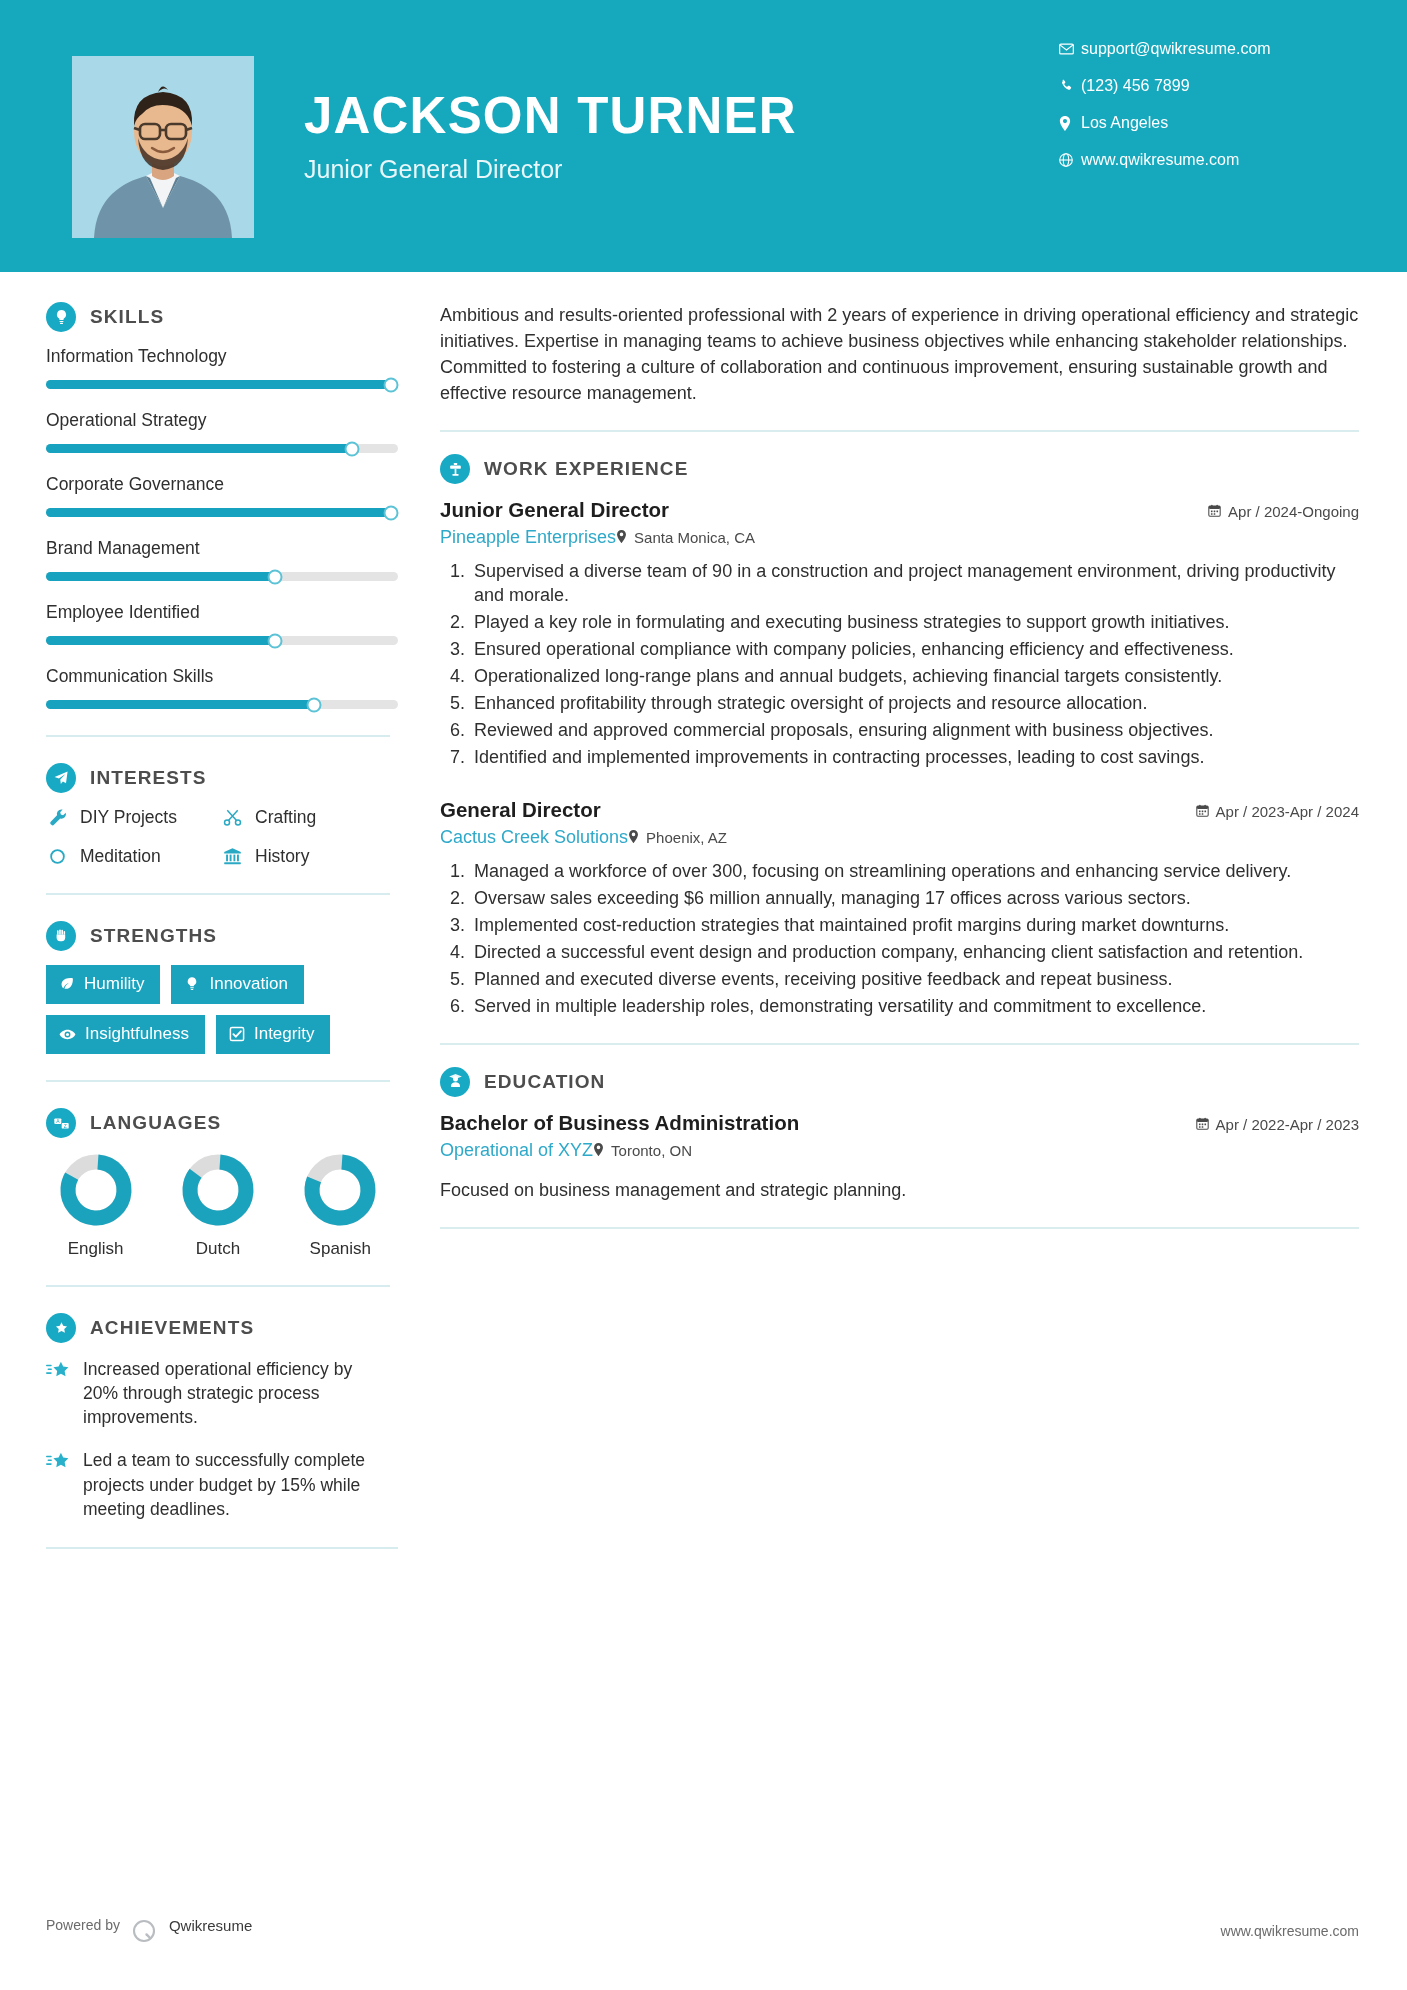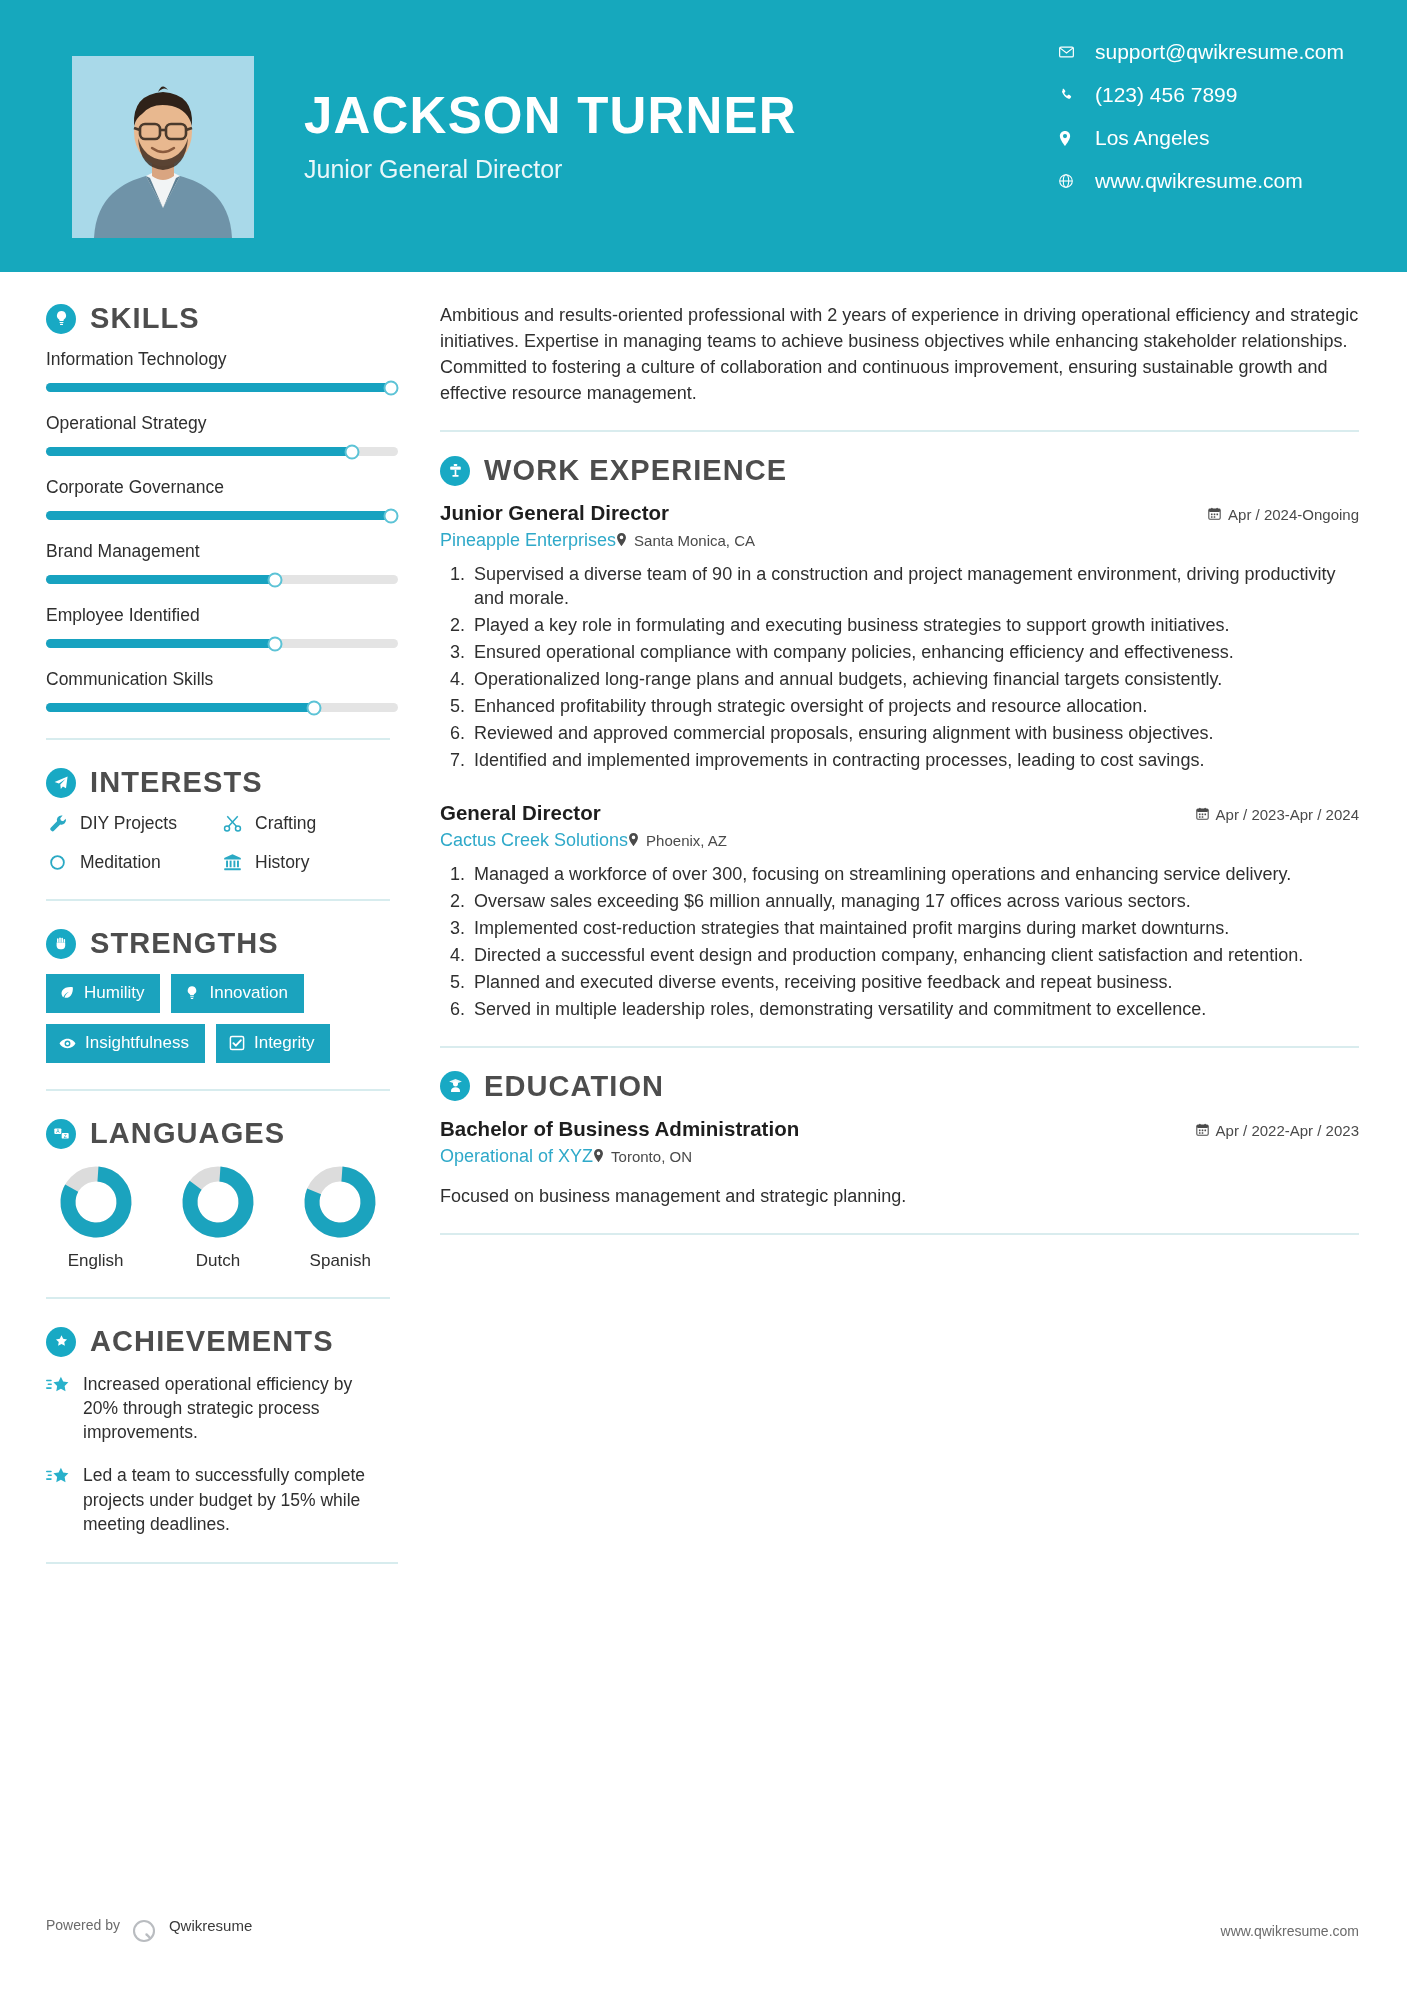--- a/index.html
+++ b/index.html
@@ -59,22 +59,21 @@
     position: absolute;
     right: 48px;
     top: 40px;
     width: 300px;
   }
   .contact-row {
     display: flex;
     align-items: center;
     margin-bottom: 19px;
     color: #ffffff;
-    font-size: 21px;
-    gap: 14px;
+    font-size: 16px;
   }
   .contact-row .ci {
     width: 22px;
     flex: none;
     display: flex;
     align-items: center;
     justify-content: flex-start;
     color: #ffffff;
   }
   .contact-row .ctext { white-space: nowrap; }
@@ -104,21 +103,21 @@
   .sec-icon {
     width: 30px; height: 30px;
     border-radius: 50%;
     background: #18a9c4;
     display: flex; align-items: center; justify-content: center;
     flex: none;
     color: #fff;
   }
   .sec-icon svg { display:block; }
   .sec-title {
-    font-size: 29px;
+    font-size: 19px;
     font-weight: 700;
     letter-spacing: 1.1px;
     color: #4d4d4d;
   }
   .divider {
     height: 2px;
     background: #d7ecee;
     margin: 26px 0 26px 0;
   }
   .maincol .divider { background:#d9ecee; margin: 24px 0 22px 0; }

